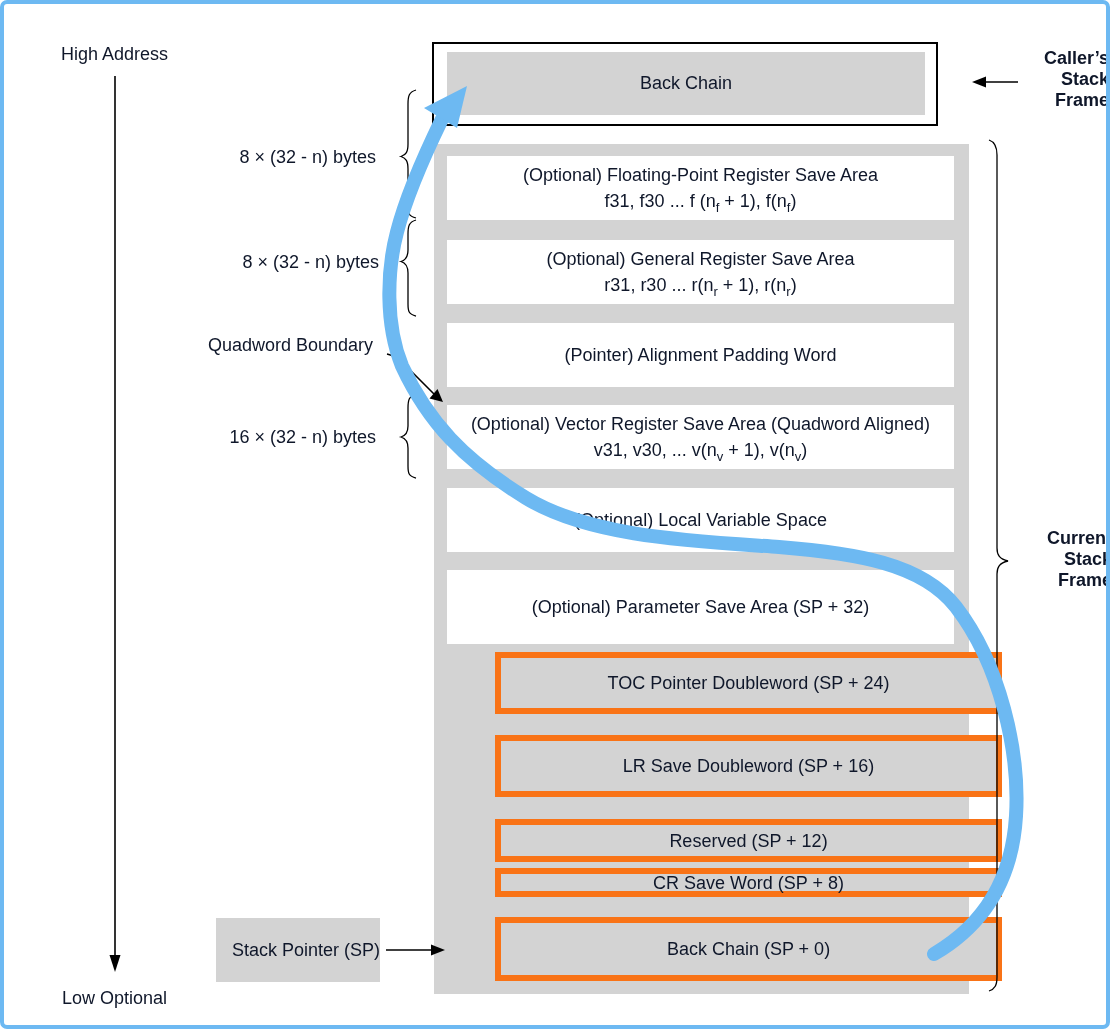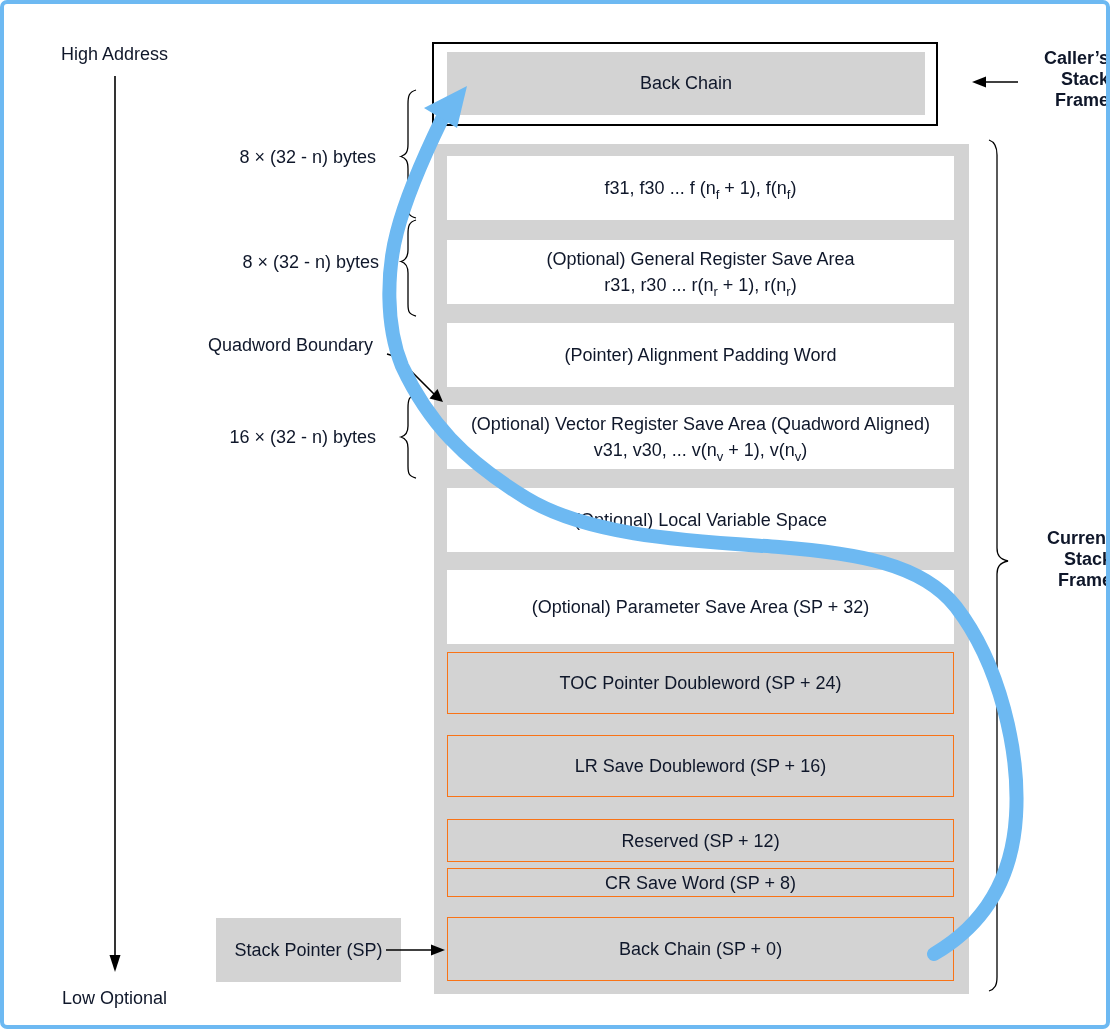--- a/index.html
+++ b/index.html
@@ -33,27 +33,27 @@
     position:absolute;left:430px;top:140px;width:535px;height:850px;
     background:var(--gray,#d3d3d3);
   }
   .cell{
     position:absolute;left:443px;width:507px;
     box-sizing:border-box;
     display:flex;flex-direction:column;align-items:center;justify-content:center;
     font-size:18px;line-height:26px;text-align:center;
   }
   .cell.white{background:#ffffff;}
-  .cell.bordered{background:var(--gray,#d3d3d3);border:1px solid #f97316;}
+  .cell.bordered{background:var(--gray,#d3d3d3);border:6px solid #f97316;margin-left:48px;}
   .cell sub{font-size:13px;line-height:0;}
   
   .sp-box{
-    position:absolute;left:212px;top:914px;width:185px;height:64px;
+    position:absolute;left:212px;top:914px;width:164px;height:64px;
     background:var(--gray,#d3d3d3);
-    display:flex;align-items:center;justify-content:center;
+    display:flex;align-items:center;justify-content:flex-end;
     font-size:18px;
   }
   svg.overlay{position:absolute;left:0;top:0;pointer-events:none;}
 </style>
 </head>
 <body>
 
 <div class="canvas" style="--gray: #d3d3d3; --blue: #6db9f2;">
 
   <div class="txt" style="left:57px;top:40px;">High Address</div>
@@ -65,20 +65,21 @@
     </div>
   </div>
 
   <div class="txt center" style="left:1015px;top:44px;width:90px;">Caller’s
 Stack
 Frame</div>
 
   <div class="frame-container"></div>
   <div id="cells-root">
       <div class="cell white" style="top: 152px; height: 64px;">
+        <div>(Optional) Floating-Point Register Save Area</div>
         <div>f31, f30 ... f (n<sub>f</sub> + 1), f(n<sub>f</sub>)</div>
       </div>
       <div class="cell white" style="top: 236px; height: 64px;">
         <div>(Optional) General Register Save Area</div>
         <div>r31, r30 ... r(n<sub>r</sub> + 1), r(n<sub>r</sub>)</div>
       </div>
       <div class="cell white" style="top: 319px; height: 64px;">
         <div>(Pointer) Alignment Padding Word</div>
       </div>
       <div class="cell white" style="top: 401px; height: 64px;">

